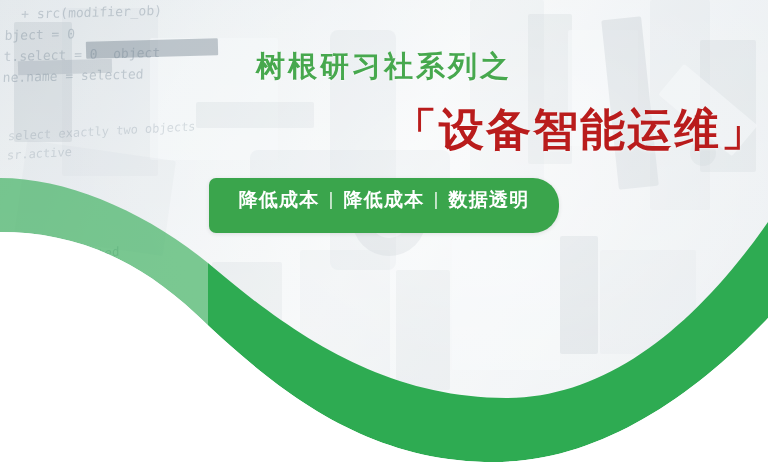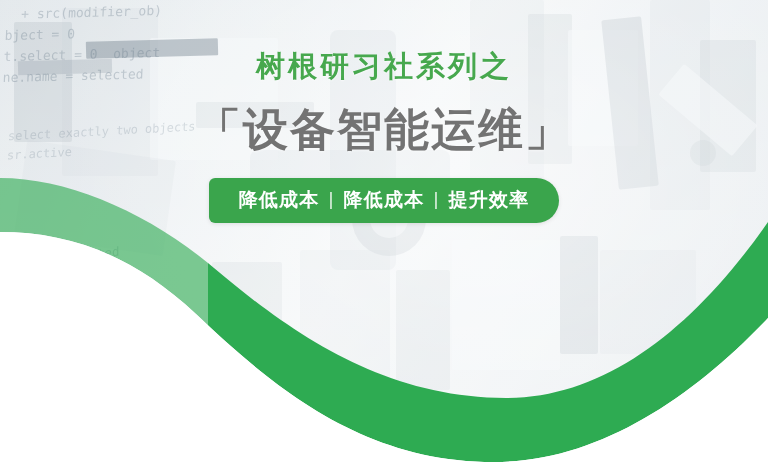--- a/index.html
+++ b/index.html
@@ -117,39 +117,40 @@
     color: #47a84e;
     line-height: 1;
     margin: 0;
     text-shadow: 0 1px 2px rgba(255,255,255,0.65);
   }
   .headline {
     margin: 26px 0 0 0;
     font-size: 45px;
     font-weight: 700;
     letter-spacing: 2px;
-    color: #737373;
+    color: #b91c1c;
     line-height: 1;
     text-shadow: 0 1px 3px rgba(255,255,255,0.55);
+    text-align: right;
   }
   .pill-row {
     margin-top: 26px;
     display: flex;
     justify-content: center;
   }
   .pill {
     display: inline-flex;
     align-items: center;
     gap: 9px;
     background: #3aa54c;
     color: #ffffff;
     font-size: 19px;
     font-weight: 700;
     letter-spacing: 1.2px;
-    padding: 9px 30px 10px 30px;
+    padding: 9px 30px 20px 30px;
     border-radius: 7px 26px 26px 7px;
     box-shadow: 0 1px 4px rgba(0,0,0,0.10);
     white-space: nowrap;
   }
   .pill .sep {
     font-weight: 400;
     opacity: .85;
     transform: translateY(-1px);
   }
 </style>
@@ -255,19 +256,19 @@
     <h2 class="eyebrow">树根研习社系列之</h2>
 
     <h1 class="headline">「设备智能运维」</h1>
 
     <div class="pill-row">
       <div class="pill">
         <span>降低成本</span>
         <span class="sep">|</span>
         <span>降低成本</span>
         <span class="sep">|</span>
-        <span>提升效率</span>
+        <span>数据透明</span>
       </div>
     </div>
 
   </div>
 
 </div>
 
 </body></html>

